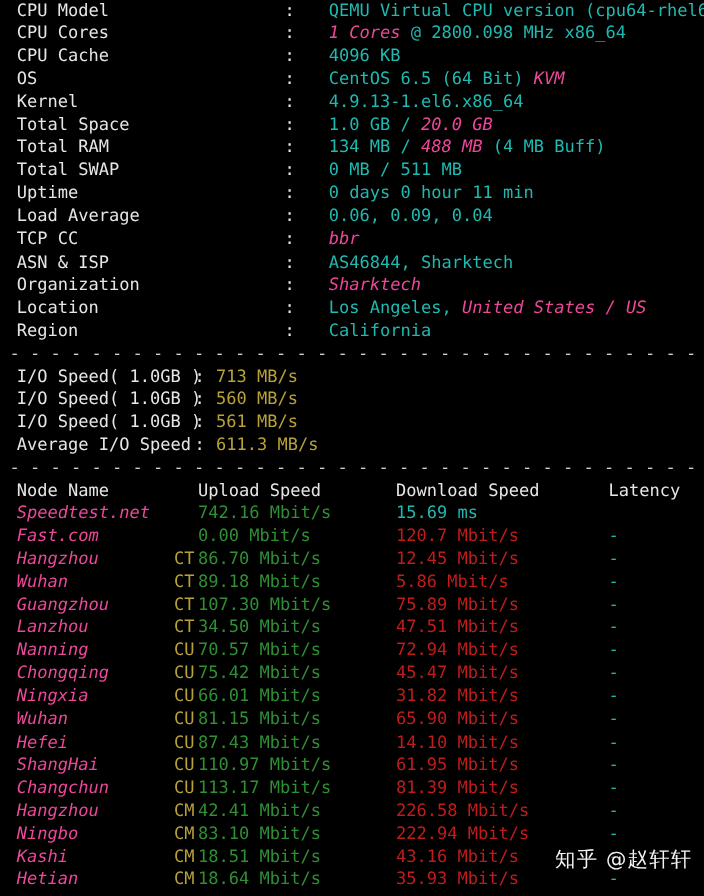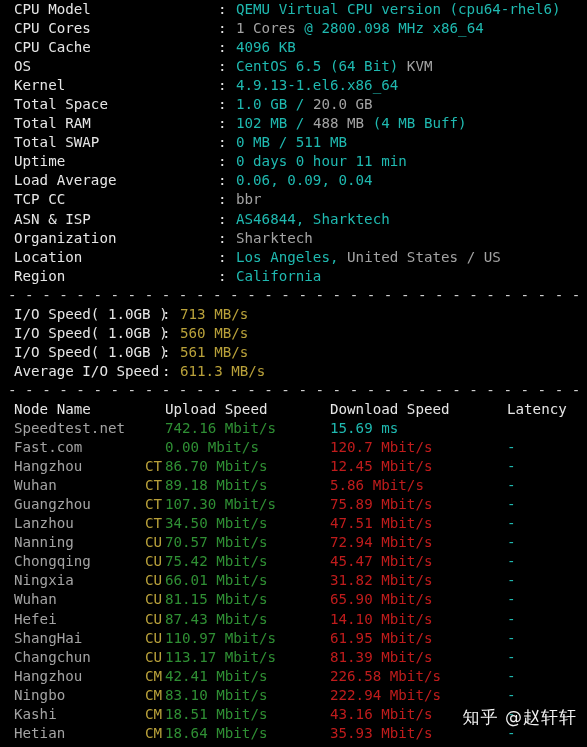--- a/index.html
+++ b/index.html
@@ -19,32 +19,33 @@
   }
   .screen {
     position: relative;
     width: 587px;
     height: 747px;
     background: #000000;
     padding: 0;
     box-sizing: border-box;
   }
   .c-cyan   { color: #1fb9b0; }
-  .c-yellow { color: #a3a3a3; }
+  .c-yellow { color: #ec4899; font-style: italic; }
   .c-green  { color: #2f8f34; }
   .c-red    { color: #c01c1c; }
 
   
   .info-row {
     display: flex;
     white-space: pre;
     height: 19.05px;
     align-items: flex-start;
     padding-left: 14px;
     box-sizing: border-box;
+    gap: 19px;
   }
   .info-label {
     width: 204px;
     flex: 0 0 204px;
     color: #e6e6e6;
     white-space: pre;
   }
   .info-colon {
     width: 18px;
     flex: 0 0 18px;
@@ -143,21 +144,21 @@
 
 <div class="screen">
 
   <div id="system-info">
       <div class="info-row"><span class="info-label">CPU Model</span><span class="info-colon">:</span><span class="info-value"><span class="c-cyan">QEMU Virtual CPU version (cpu64-rhel6)</span></span></div>
       <div class="info-row"><span class="info-label">CPU Cores</span><span class="info-colon">:</span><span class="info-value"><span class="c-yellow">1 Cores</span><span class="c-cyan"> @ 2800.098 MHz x86_64</span></span></div>
       <div class="info-row"><span class="info-label">CPU Cache</span><span class="info-colon">:</span><span class="info-value"><span class="c-cyan">4096 KB</span></span></div>
       <div class="info-row"><span class="info-label">OS</span><span class="info-colon">:</span><span class="info-value"><span class="c-cyan">CentOS 6.5 (64 Bit) </span><span class="c-yellow">KVM</span></span></div>
       <div class="info-row"><span class="info-label">Kernel</span><span class="info-colon">:</span><span class="info-value"><span class="c-cyan">4.9.13-1.el6.x86_64</span></span></div>
       <div class="info-row"><span class="info-label">Total Space</span><span class="info-colon">:</span><span class="info-value"><span class="c-cyan">1.0 GB / </span><span class="c-yellow">20.0 GB</span></span></div>
-      <div class="info-row"><span class="info-label">Total RAM</span><span class="info-colon">:</span><span class="info-value"><span class="c-cyan">102 MB / </span><span class="c-yellow">488 MB</span><span class="c-cyan"> (4 MB Buff)</span></span></div>
+      <div class="info-row"><span class="info-label">Total RAM</span><span class="info-colon">:</span><span class="info-value"><span class="c-cyan">134 MB / </span><span class="c-yellow">488 MB</span><span class="c-cyan"> (4 MB Buff)</span></span></div>
       <div class="info-row"><span class="info-label">Total SWAP</span><span class="info-colon">:</span><span class="info-value"><span class="c-cyan">0 MB / 511 MB</span></span></div>
       <div class="info-row"><span class="info-label">Uptime</span><span class="info-colon">:</span><span class="info-value"><span class="c-cyan">0 days 0 hour 11 min</span></span></div>
       <div class="info-row"><span class="info-label">Load Average</span><span class="info-colon">:</span><span class="info-value"><span class="c-cyan">0.06, 0.09, 0.04</span></span></div>
       <div class="info-row"><span class="info-label">TCP CC</span><span class="info-colon">:</span><span class="info-value"><span class="c-yellow">bbr</span></span></div>
       <div class="info-row"><span class="info-label">ASN &amp; ISP</span><span class="info-colon">:</span><span class="info-value"><span class="c-cyan">AS46844, Sharktech</span></span></div>
       <div class="info-row"><span class="info-label">Organization</span><span class="info-colon">:</span><span class="info-value"><span class="c-yellow">Sharktech</span></span></div>
       <div class="info-row"><span class="info-label">Location</span><span class="info-colon">:</span><span class="info-value"><span class="c-cyan">Los Angeles, </span><span class="c-yellow">United States / US</span></span></div>
       <div class="info-row"><span class="info-label">Region</span><span class="info-colon">:</span><span class="info-value"><span class="c-cyan">California</span></span></div>
     </div>
 

